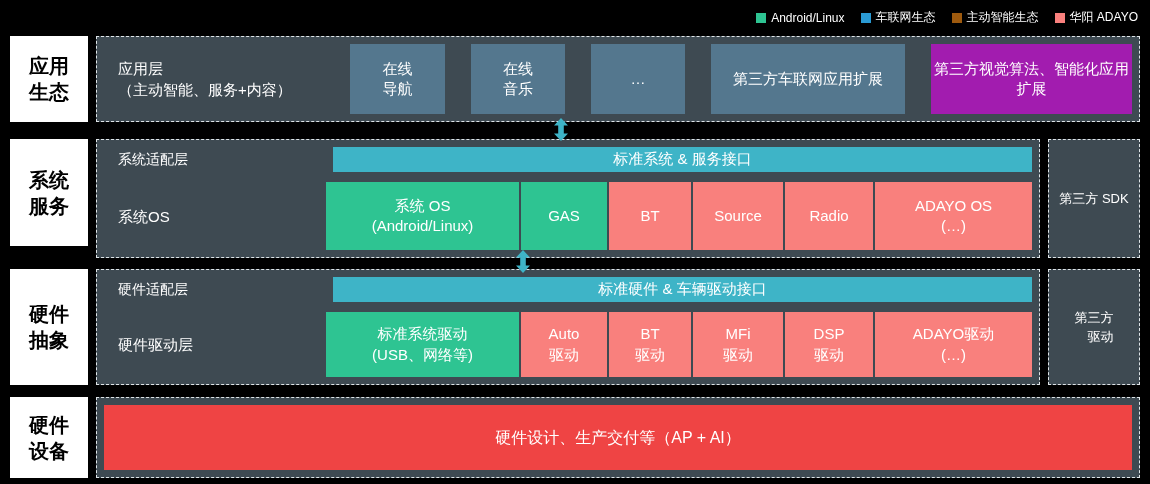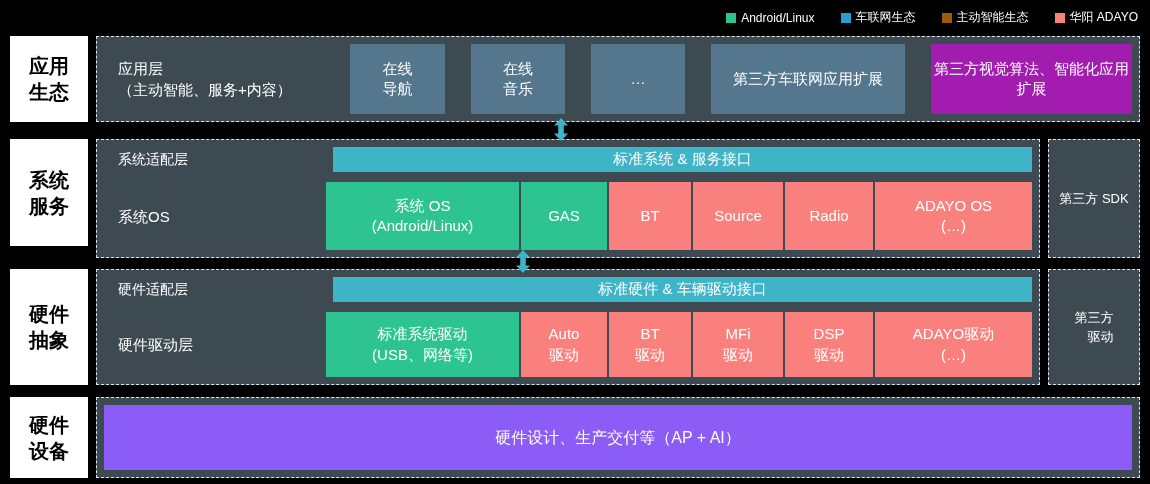--- a/index.html
+++ b/index.html
@@ -3,21 +3,21 @@
 <meta charset="utf-8">
 <style>
   * { box-sizing: border-box; margin: 0; padding: 0; }
   html, body { background: #000; }
   body {
     width: 1150px; height: 484px;
     font-family: "Liberation Sans", "DejaVu Sans", sans-serif;
   }
   .canvas { position: relative; width: 1150px; height: 484px; background: #000; overflow: hidden; }
 
-  .legend { position: absolute; top: 9px; right: 12px; display: flex; gap: 26px; align-items: center; }
+  .legend { position: absolute; top: 9px; right: 12px; display: flex; gap: 16px; align-items: center; }
   .legend-item { display: flex; align-items: center; gap: 5px; color: #fff; font-size: 12px; }
   .swatch { width: 10px; height: 10px; display: inline-block; flex: none; }
 
   .side-box {
     position: absolute; left: 10px; width: 78px;
     background: #fff; color: #000; font-weight: 700; font-size: 20px; line-height: 1.3;
     display: flex; align-items: center; justify-content: center; text-align: center;
     white-space: pre-line;
   }
 
@@ -36,21 +36,21 @@
 
   .box {
     display: flex; align-items: center; justify-content: center; text-align: center;
     color: #fff; font-size: 15px; line-height: 1.35; white-space: pre-line; flex: none;
   }
   .blue  { background: #54778e; }
   .brown { background: #a21caf; }
   .green { background: #2ec492; }
   .pink  { background: #f9807d; }
   .teal-bar { background: #3eb4c7; flex: 1; }
-  .gray-box { background: #8b5cf6; flex: 1; font-size: 16px; }
+  .gray-box { background: #ef4444; flex: 1; font-size: 16px; }
 
   .sub-adapt { display: flex; gap: 9px; height: 25px; flex: none; }
   .sub-boxes { display: flex; gap: 2px; flex: 1; }
 
   .side-small {
     color: #fff; font-size: 13px; line-height: 1.5;
     display: flex; align-items: center; justify-content: center; text-align: right;
     white-space: pre-line;
   }
   .grow { flex: 1; }

